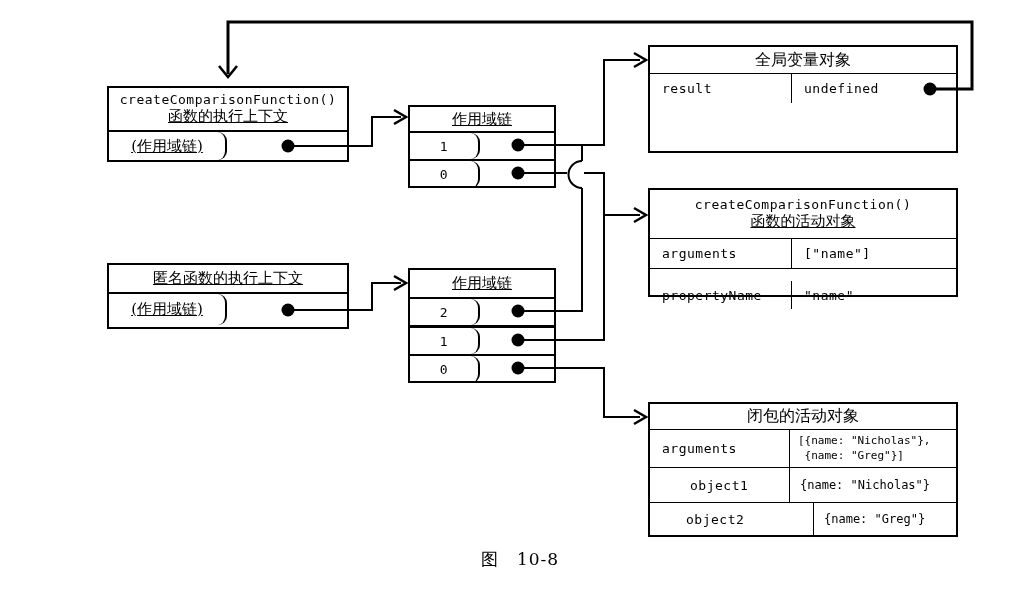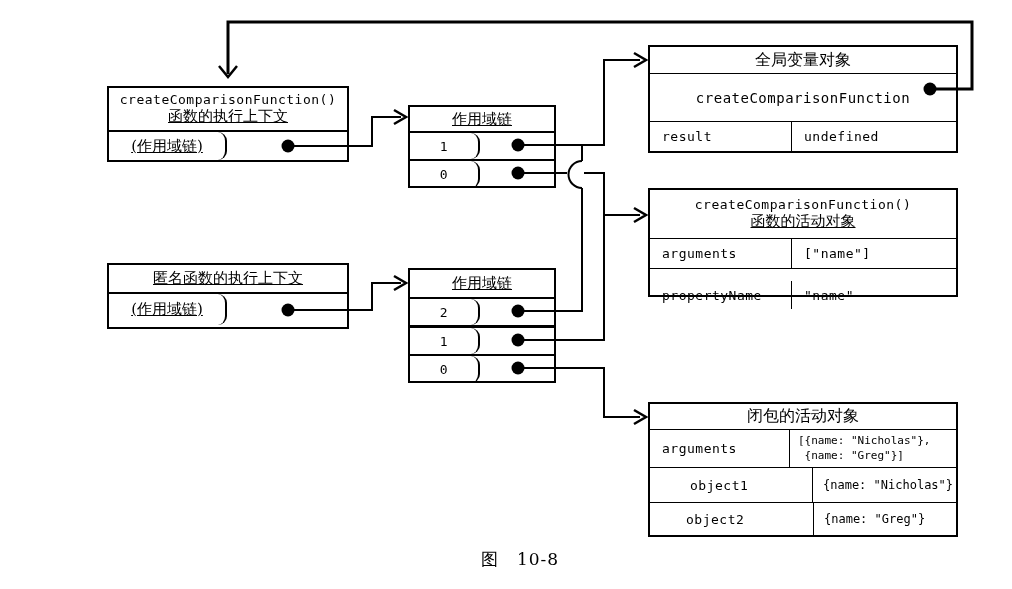--- a/index.html
+++ b/index.html
@@ -76,21 +76,20 @@
       <div class="cell" style="flex:1;"></div>
     </div>
     <div class="row" style="height:27px;">
       <div class="cell br2 c-center mono m13" style="width:70px;flex:none;">0</div>
       <div class="cell" style="flex:1;"></div>
     </div>
   </div>
 
   <div class="box" style="left:648px;top:45px;width:310px;height:108px;">
     <div class="ttl bb1 cn16" style="height:26px;">全局变量对象</div>
-    <div class="ttl bb1 mono m14" style="height:47px;">createComparisonFunction</div>
     <div class="row" style="height:29px;">
       <div class="cell br1 pl mono m13" style="width:142px;flex:none;">result</div>
       <div class="cell pl mono m13" style="flex:1;">undefined</div>
     </div>
   </div>
 
   <div class="box" style="left:648px;top:188px;width:310px;height:109px;">
     <div class="ttl bb1" style="height:48px;">
       <div class="mono m13">createComparisonFunction()</div>
       <div class="cn15">函数的活动对象</div>
@@ -108,21 +107,21 @@
   <div class="box" style="left:648px;top:402px;width:310px;height:135px;">
     <div class="ttl bb1 cn16" style="height:25px;">闭包的活动对象</div>
     <div class="row bb1" style="height:37px;">
       <div class="cell br1 pl mono m13" style="width:140px;flex:none;">arguments</div>
       <div class="cell" style="flex:1;flex-direction:column;align-items:flex-start;justify-content:center;padding-left:8px;">
         <div class="mono m11 pre">[{name: "Nicholas"},</div>
         <div class="mono m11 pre"> {name: "Greg"}]</div>
       </div>
     </div>
     <div class="row bb1" style="height:34px;">
-      <div class="cell br1 pl mono m13" style="width:163px;flex:none;padding-left:40px;">object1</div>
+      <div class="cell br1 pl mono m13" style="width:140px;flex:none;padding-left:40px;">object1</div>
       <div class="cell mono m12 pre" style="flex:1;padding-left:10px;">{name: "Nicholas"}</div>
     </div>
     <div class="row" style="height:32px;padding-left:24px;">
       <div class="cell br1 pl mono m13" style="width:140px;flex:none;">object2</div>
       <div class="cell mono m12 pre" style="flex:1;padding-left:10px;">{name: "Greg"}</div>
     </div>
   </div>
 
   <div class="caption">图　10-8</div>
 

